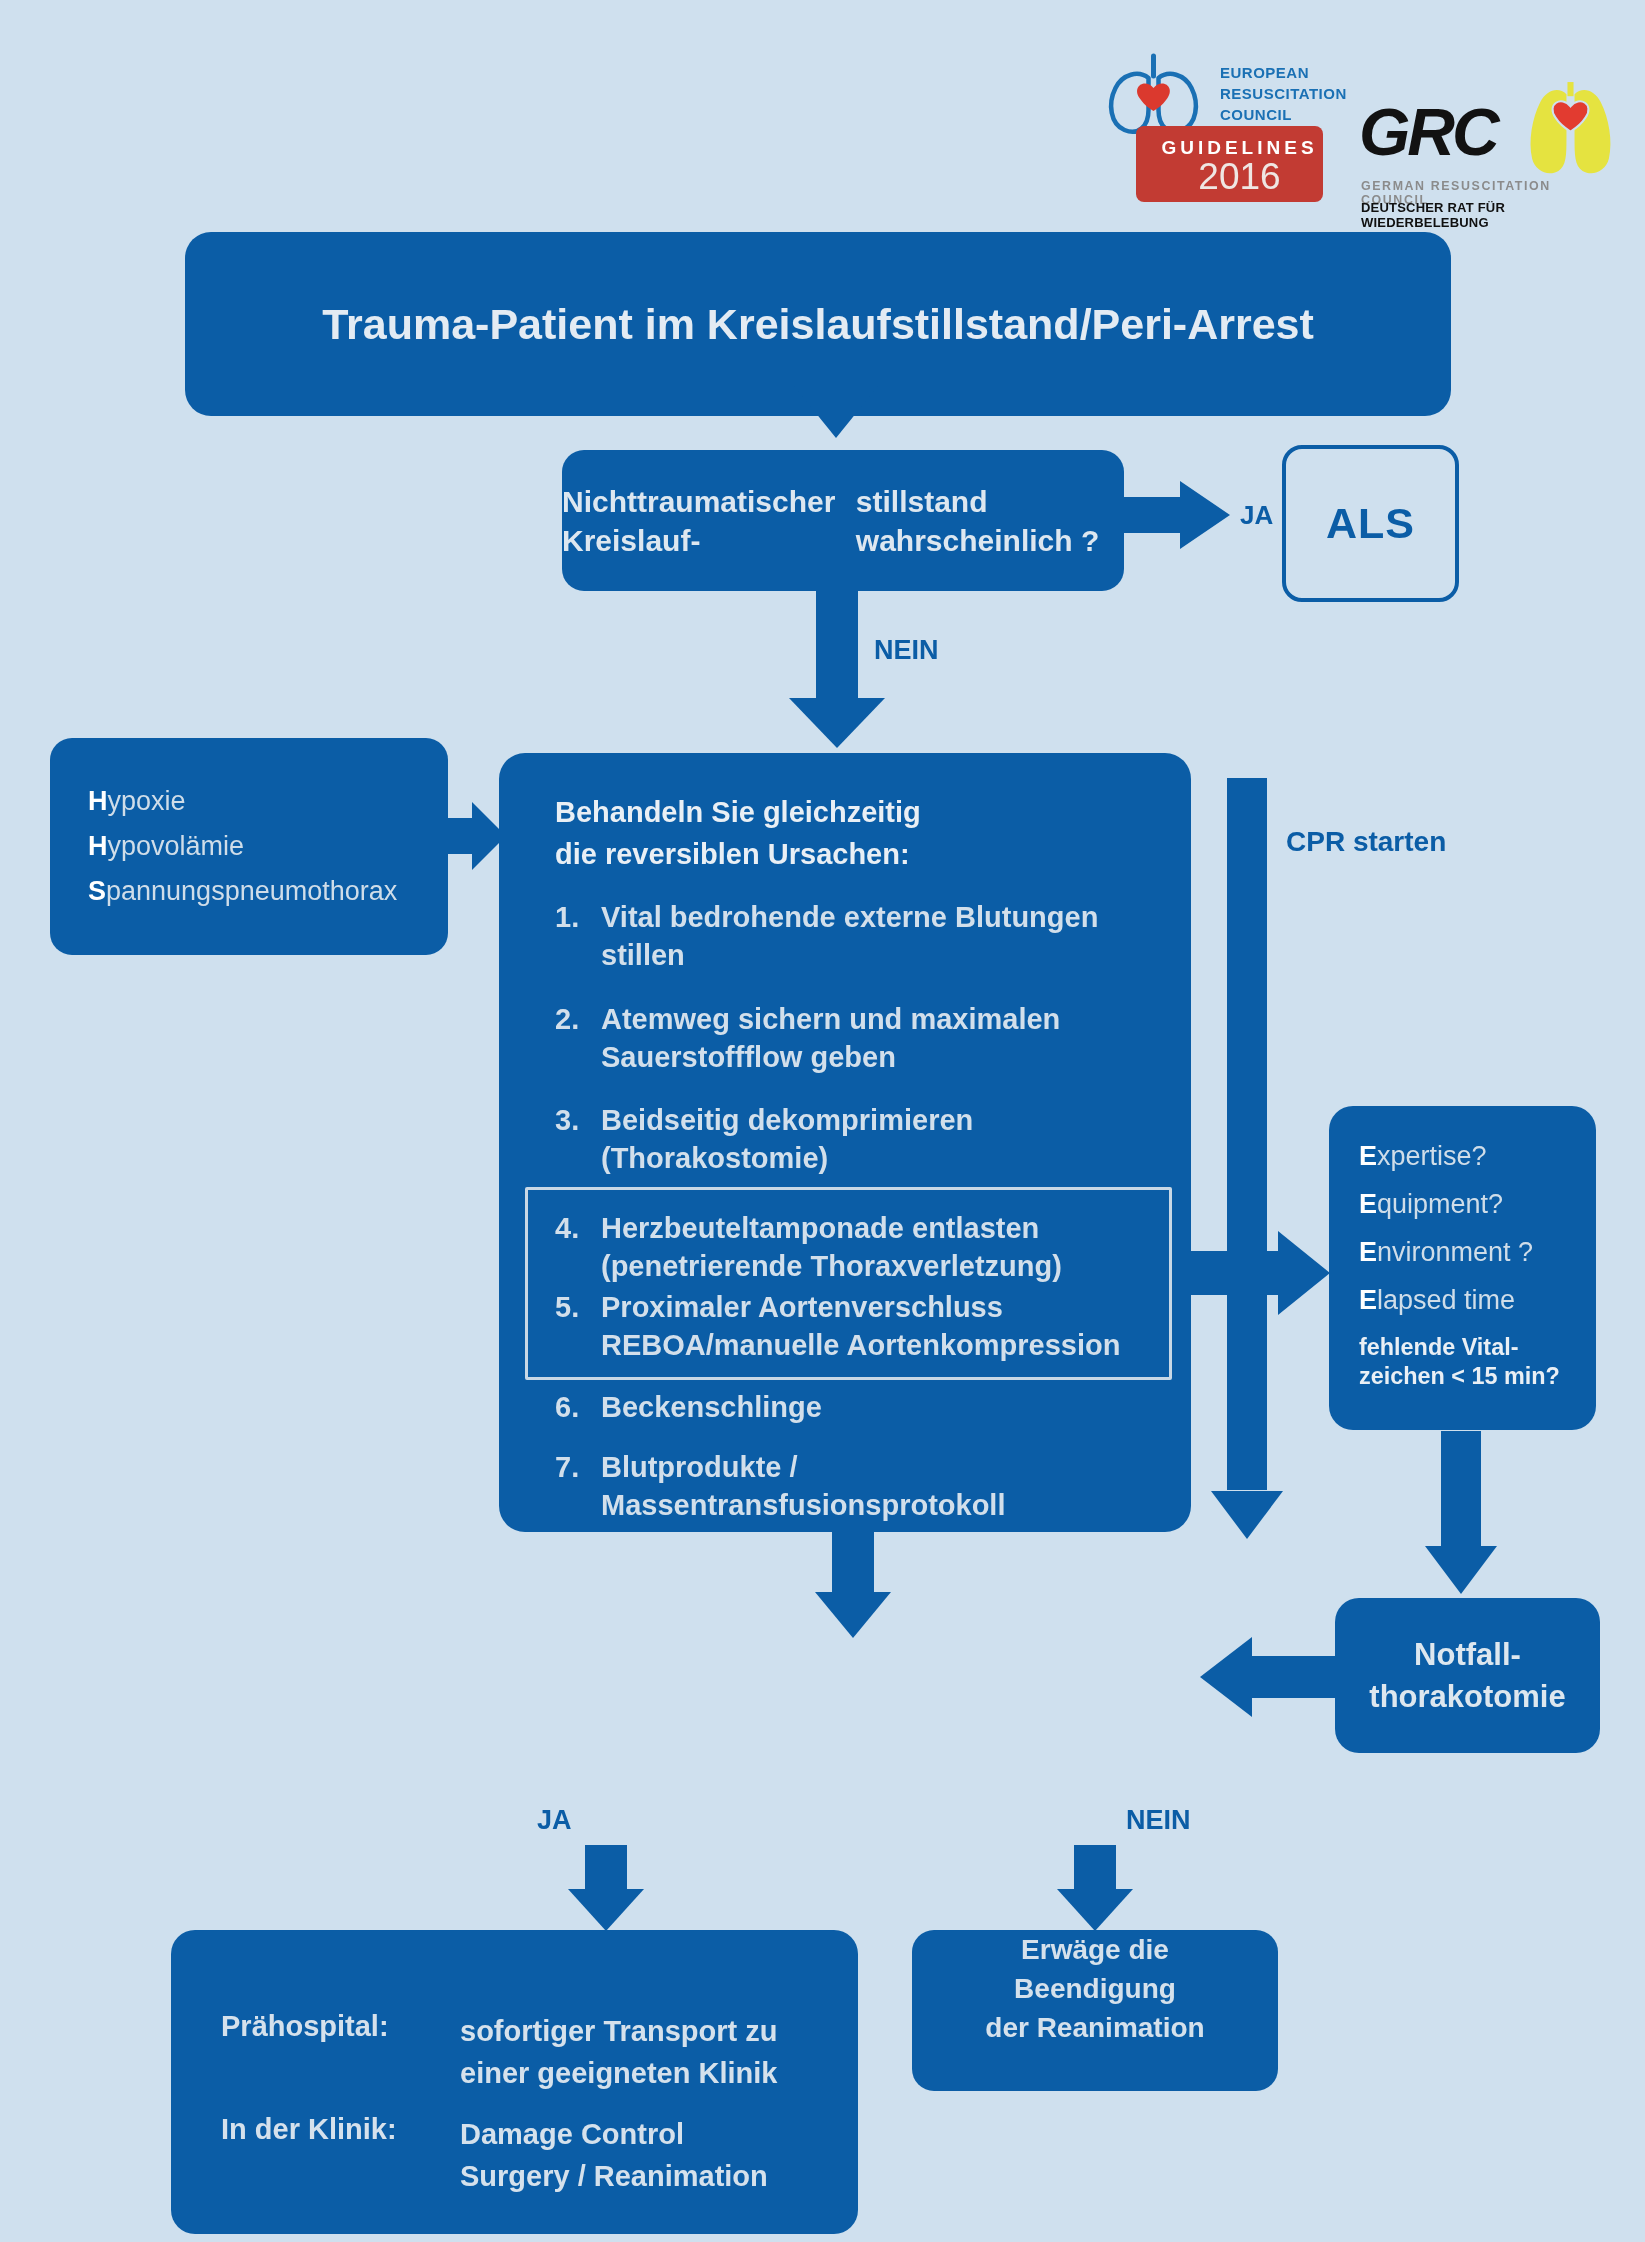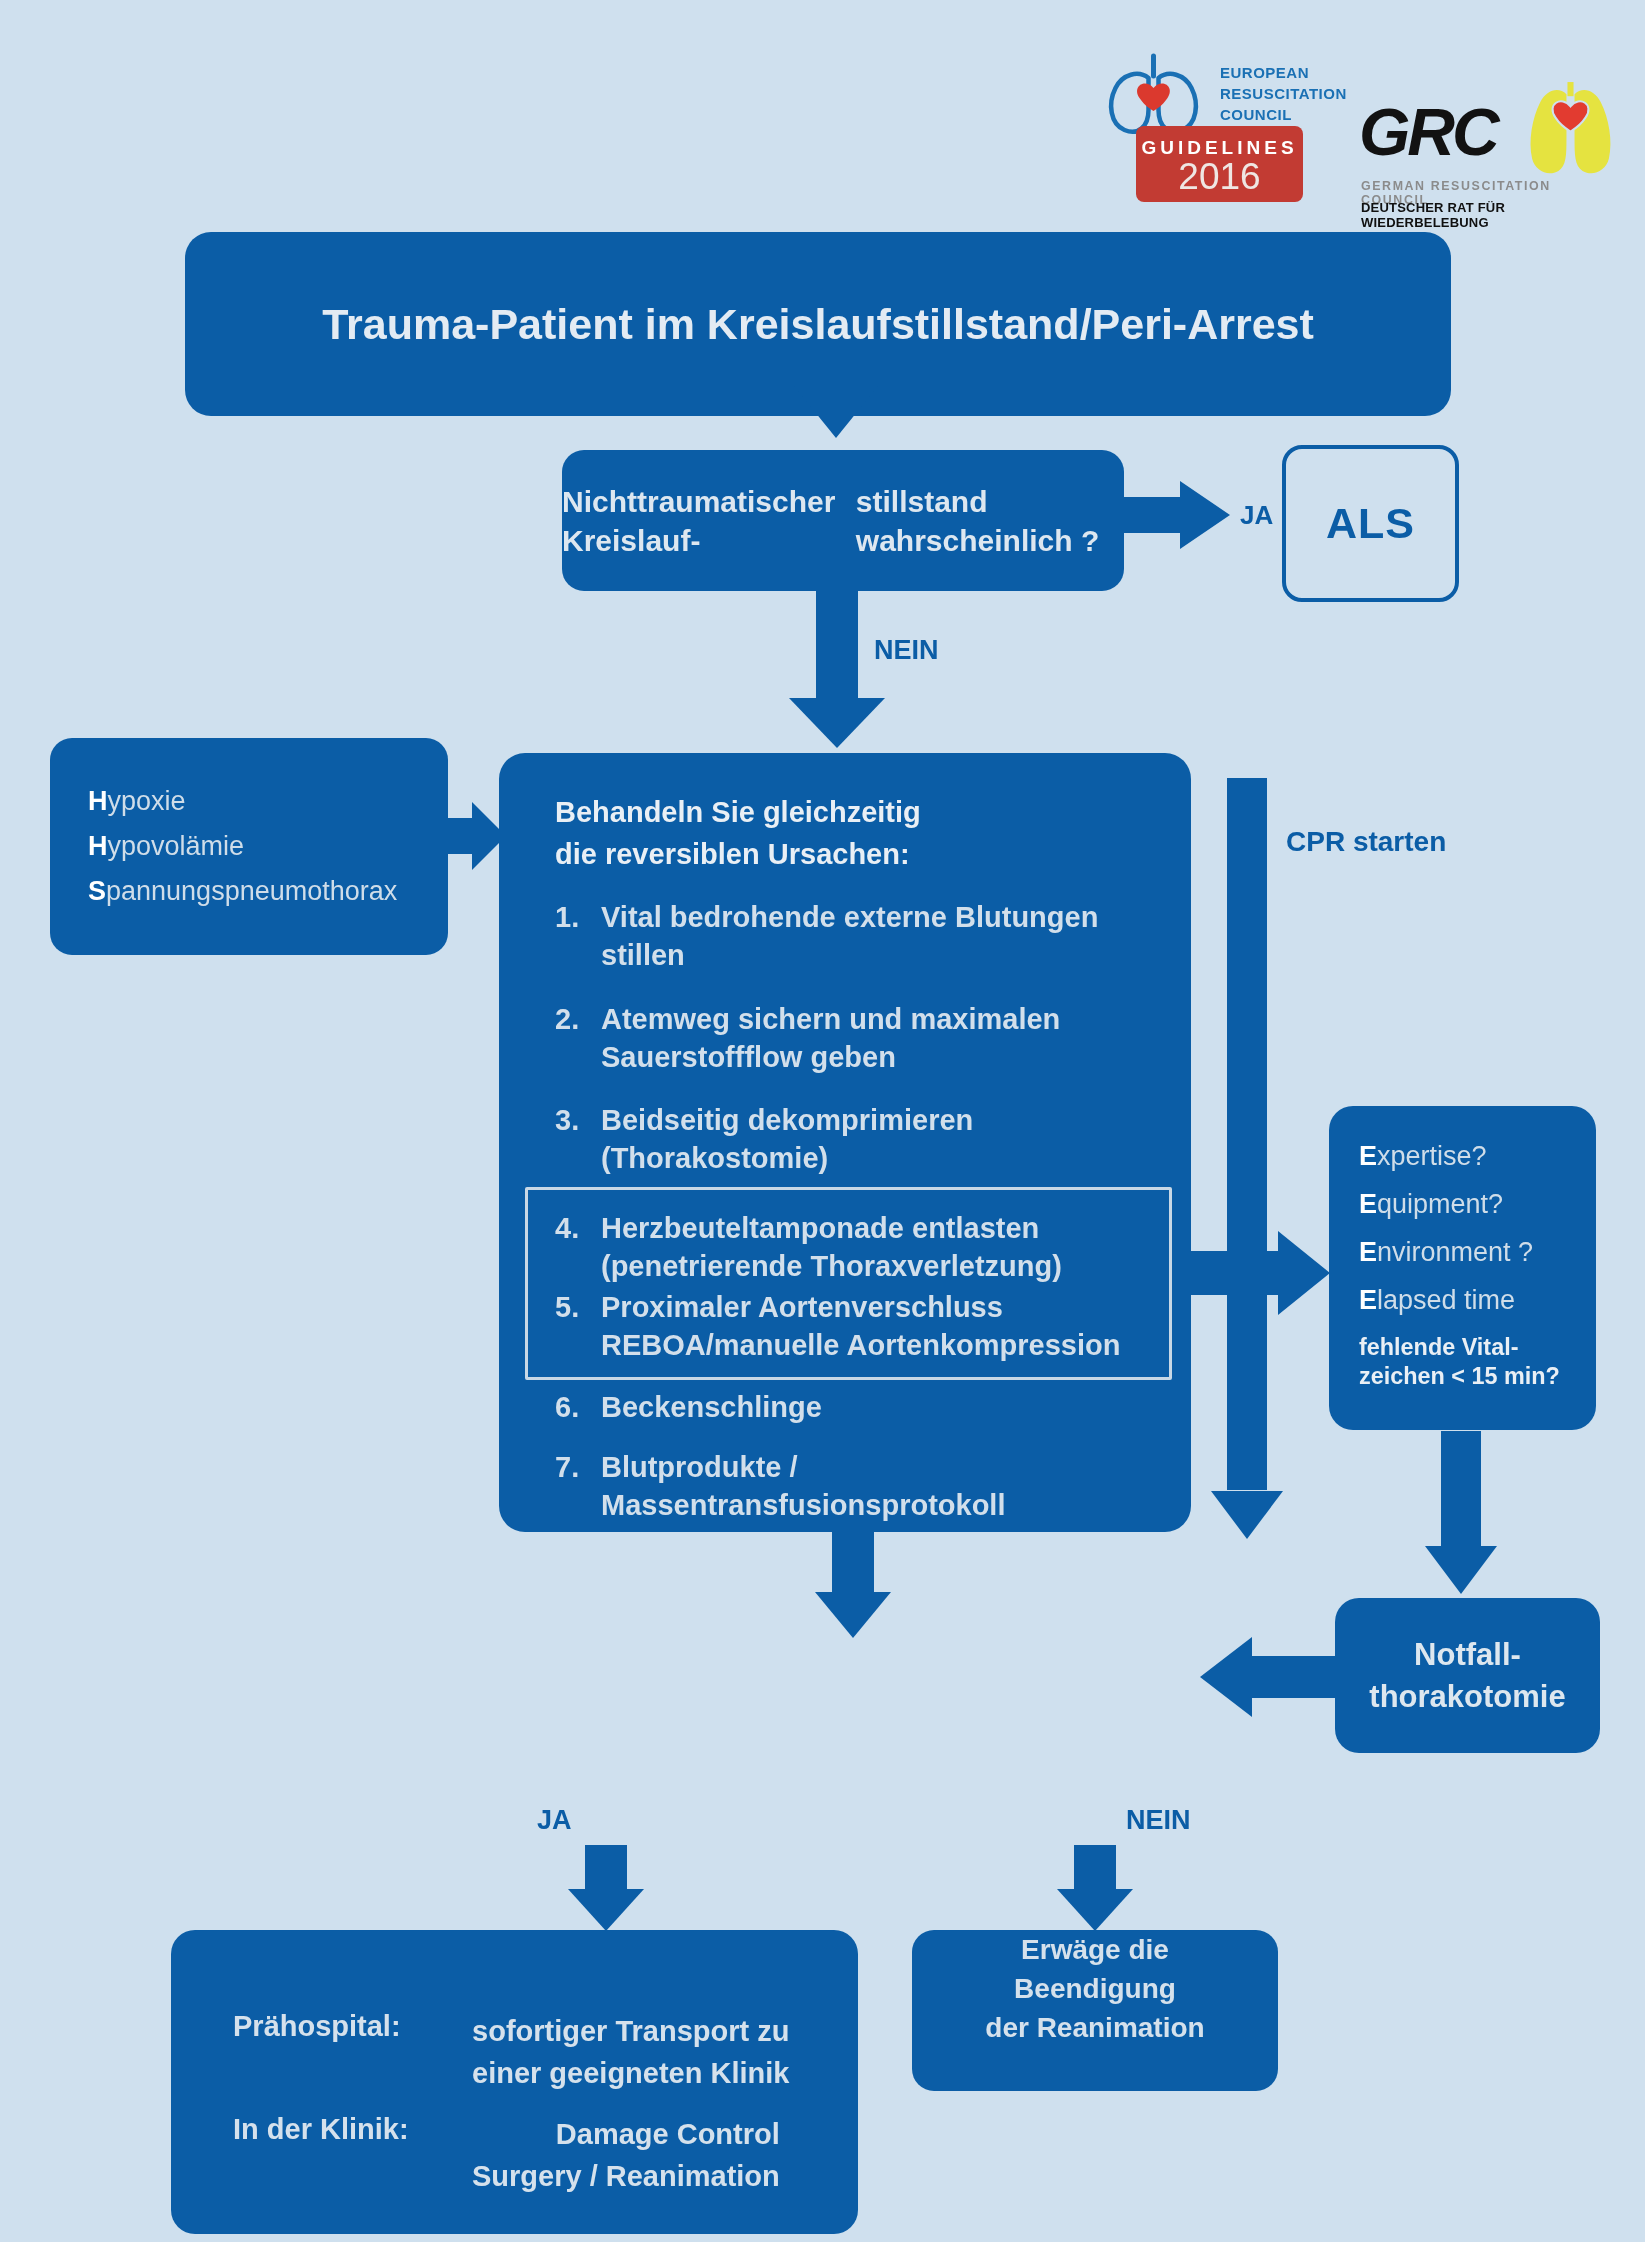--- a/index.html
+++ b/index.html
@@ -6,21 +6,21 @@
   body{font-family:"Liberation Sans", sans-serif;}
   #canvas{position:relative;width:1646px;height:2243px;background:#cfe0ee;overflow:hidden;}
   .box{position:absolute;background:#0b5da6;color:#d7e2ed;box-sizing:border-box;}
   .shaft{position:absolute;background:#0b5da6;}
   .tri{position:absolute;width:0;height:0;}
   .blue-label{position:absolute;color:#0b5da6;font-weight:bold;}
   .firstcap{font-weight:bold;color:#ffffff;}
 
   
   .erc-text{position:absolute;left:1220px;top:62px;color:#1a70b4;font-size:15px;font-weight:bold;line-height:21px;letter-spacing:0.5px;}
-  .erc-badge{position:absolute;left:1136px;top:126px;width:167px;height:76px;background:#c23b33;border-radius:8px;text-align:center;}
+  .erc-badge{position:absolute;left:1136px;top:126px;width:167px;height:76px;background:#c23b33;border-radius:8px;text-align:center;padding-left:20px;}
   .erc-badge .g{color:#fff;font-weight:bold;font-size:19px;letter-spacing:4px;margin-top:11px;}
   .erc-badge .y{color:#efe6e3;font-weight:400;font-size:37px;line-height:36px;}
   .grc-abbr{position:absolute;left:1359px;top:94px;color:#121212;font-size:66px;font-weight:bold;font-style:italic;letter-spacing:-3px;}
   .grc-en{position:absolute;left:1361px;top:179px;width:259px;color:#8b8b8b;font-size:12.4px;font-weight:bold;letter-spacing:1.6px;}
   .grc-de{position:absolute;left:1361px;top:200px;width:269px;color:#101010;font-size:13px;font-weight:bold;letter-spacing:0.2px;}
 
   
   .title-box{left:169px;top:232px;width:1266px;height:184px;border-radius:26px;display:flex;align-items:center;justify-content:center;font-size:43px;font-weight:bold;color:#e3ebf3;margin-left:16px;}
   .title-pointer{left:794px;top:386px;border-left:42px solid transparent;border-right:42px solid transparent;border-top:52px solid #0b5da6;}
 
@@ -46,21 +46,21 @@
   .e-note{margin-top:9px;font-size:23.4px;font-weight:bold;line-height:29px;color:#e9eff5;}
 
   
   .notfall-box{left:1335px;top:1598px;width:265px;height:155px;border-radius:24px;display:flex;flex-direction:column;align-items:center;justify-content:center;font-size:31px;font-weight:bold;line-height:42px;color:#dde7ef;}
 
   
   .rosc-box{left:502px;top:1638px;width:692px;height:207px;border-radius:24px;display:flex;align-items:center;justify-content:center;font-size:66px;font-weight:bold;letter-spacing:2px;color:#cddcea;}
 
   
   .outcome-yes{left:171px;top:1930px;width:687px;height:304px;border-radius:24px;font-size:29px;font-weight:bold;color:#d5e1ec;}
-  .oy-row{position:absolute;left:62px;text-align:right;}
+  .oy-row{position:absolute;left:50px;}
   .oy-row .lbl{position:absolute;left:0;top:0;white-space:nowrap;}
   .oy-row .val{margin-left:239px;line-height:42px;white-space:nowrap;}
   .outcome-no{left:912px;top:1930px;width:366px;height:161px;border-radius:22px;display:flex;flex-direction:column;align-items:center;font-size:28px;font-weight:bold;line-height:39px;color:#d5e1ec;}
 </style>
 </head>
 <body>
 
 <div id="canvas">
 
   <div>

